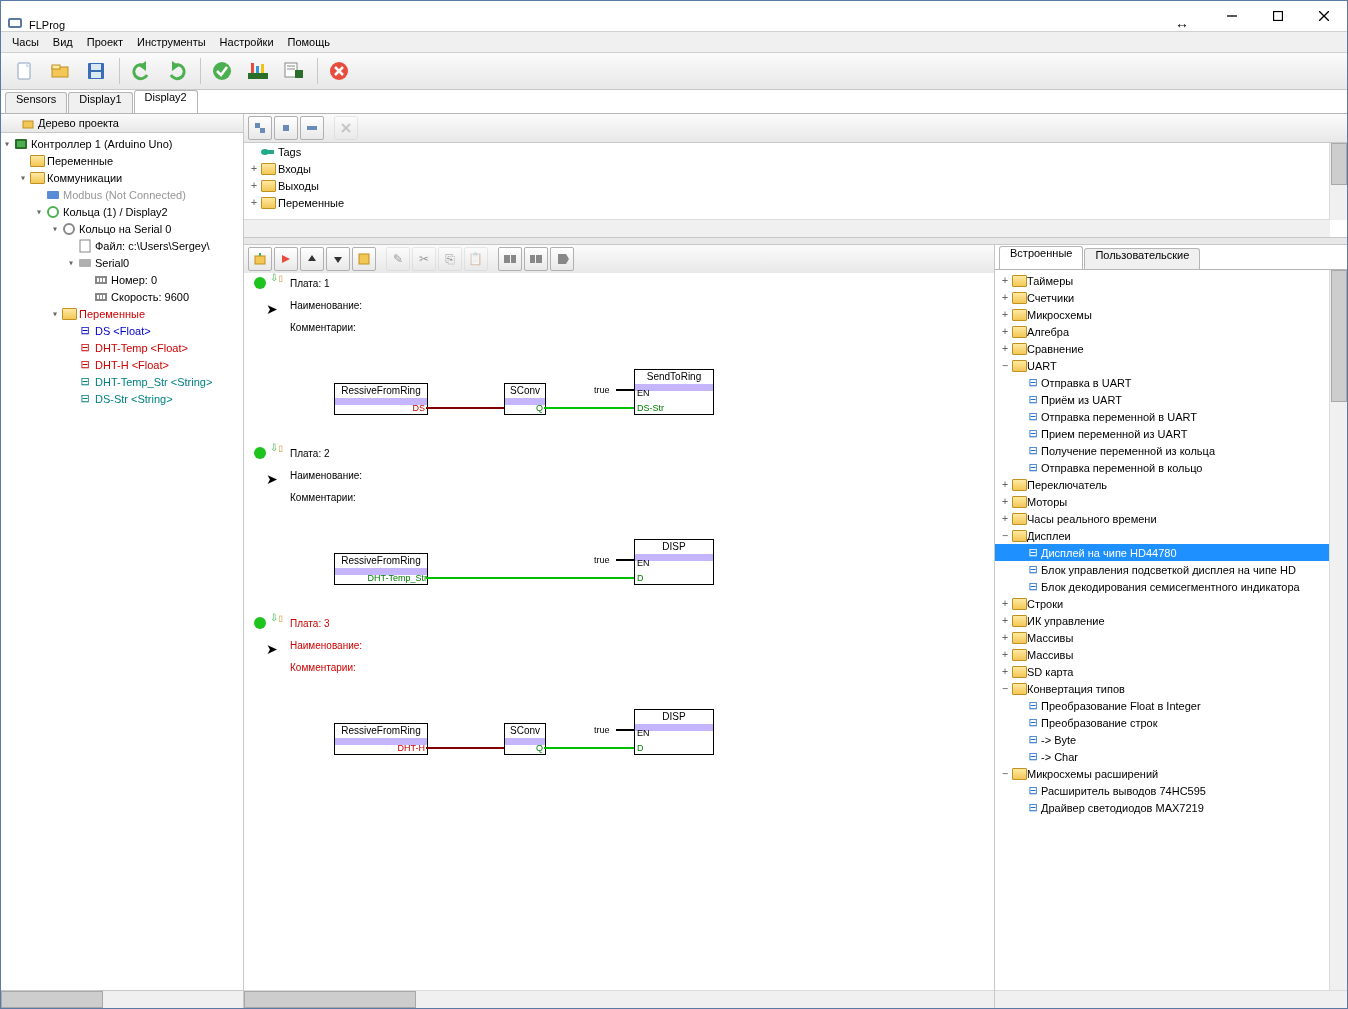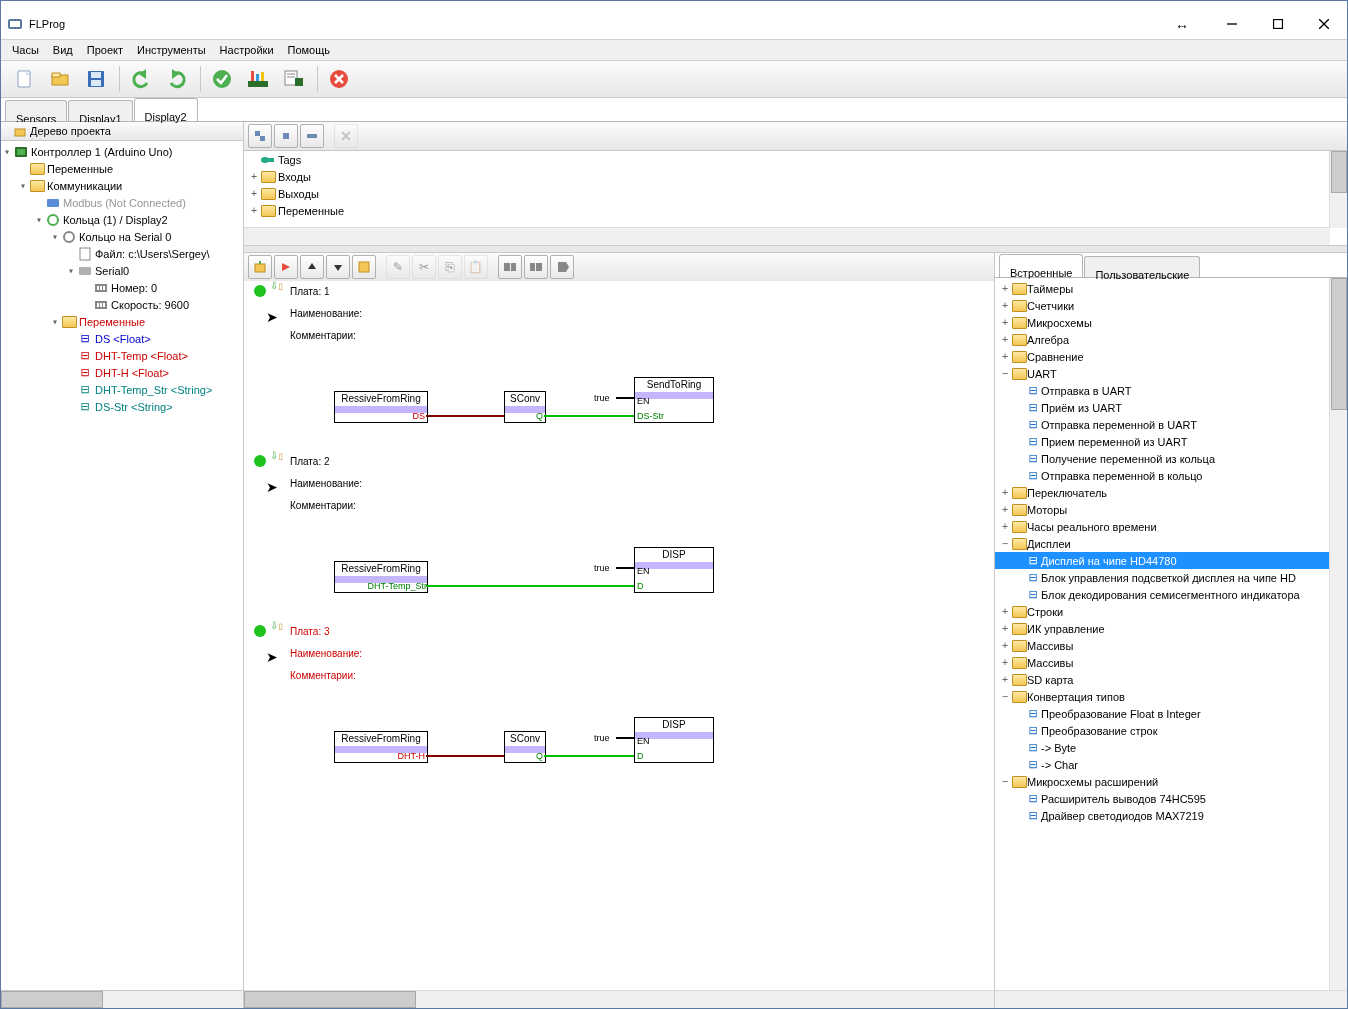--- a/index.html
+++ b/index.html
@@ -1,31 +1,31 @@
 <!DOCTYPE html>
 <html><head>
 <meta charset="utf-8">
 <style>
 html,body{margin:0;padding:0;height:100%;font-family:Tahoma,Segoe UI,sans-serif;font-size:11px;color:#000;background:#fff;user-select:none;overflow:hidden}
 .window{display:flex;flex-direction:column;height:100vh;width:100vw;border:1px solid #5a7aa3;box-sizing:border-box}
-.titlebar{height:30px;background:#fff;display:flex;align-items:center;padding:8px 0 0 6px;border-bottom:1px solid #d0d0d0}
+.titlebar{height:30px;background:#fff;display:flex;align-items:flex-end;padding:0 0 0 6px;border-bottom:1px solid #d0d0d0}
 .titlebar .icon{width:16px;height:16px;margin-right:6px;display:flex;align-items:center;justify-content:center}
 .titlebar .spacer{flex:1}
 .titlebar .tbtn{width:46px;height:30px;display:flex;align-items:center;justify-content:center;color:#000}
 .menubar{height:20px;background:#f0f0f0;display:flex;align-items:center;padding:0 4px;border-bottom:1px solid #d0d0d0}
 .menubar .mitem{padding:2px 7px;cursor:default}
 .toolbar{height:36px;background:linear-gradient(#fbfbfb,#e8e8e8);border-bottom:1px solid #c8c8c8;display:flex;align-items:center;padding:0 6px;gap:0}
 .tbtn2{width:32px;height:32px;border:1px solid transparent;border-radius:3px;display:flex;align-items:center;justify-content:center;font-size:20px;margin-right:2px}
 .tsep{width:1px;height:26px;background:#c8c8c8;margin:0 4px}
 .tabstrip{height:23px;background:#fff;border-bottom:1px solid #b5b5b5;display:flex;align-items:flex-end;padding-left:4px}
-.tab{height:21px;border:1px solid #b5b5b5;border-bottom:none;border-radius:3px 3px 0 0;padding:12px 10px 0;margin-right:1px;background:#f0f0f0;cursor:default;box-sizing:border-box}
+.tab{height:21px;border:1px solid #b5b5b5;border-bottom:none;border-radius:3px 3px 0 0;padding:0 10px 0;margin-right:1px;background:#f0f0f0;cursor:default;box-sizing:border-box}
 .tab.active{background:#fff;height:23px;position:relative;z-index:1}
 .body{flex:1;display:flex;min-height:0}
 .leftpane{width:242px;border-right:1px solid #c8c8c8;display:flex;flex-direction:column;background:#fff}
-.lphead{height:18px;background:linear-gradient(#fbfbfb,#e8e8e8);border-bottom:1px solid #c8c8c8;padding:0 12px;display:flex;align-items:center}
+.lphead{height:18px;background:linear-gradient(#fbfbfb,#e8e8e8);border-bottom:1px solid #c8c8c8;padding:0 20px;display:flex;align-items:center}
 .tree{flex:1;overflow:auto;padding-top:2px}
 .tnode{white-space:nowrap;height:17px;display:flex;align-items:center;cursor:default}
 .tnode .tw{width:12px;text-align:center;color:#666;font-size:10px;font-family:monospace}
 .tnode .ti{width:16px;height:16px;display:inline-flex;align-items:center;justify-content:center;margin-right:2px}
 .pad1{padding-left:0}
 .pad2{padding-left:16px}
 .pad3{padding-left:32px}
 .pad4{padding-left:48px}
 .pad5{padding-left:64px}
 .pad6{padding-left:80px}

